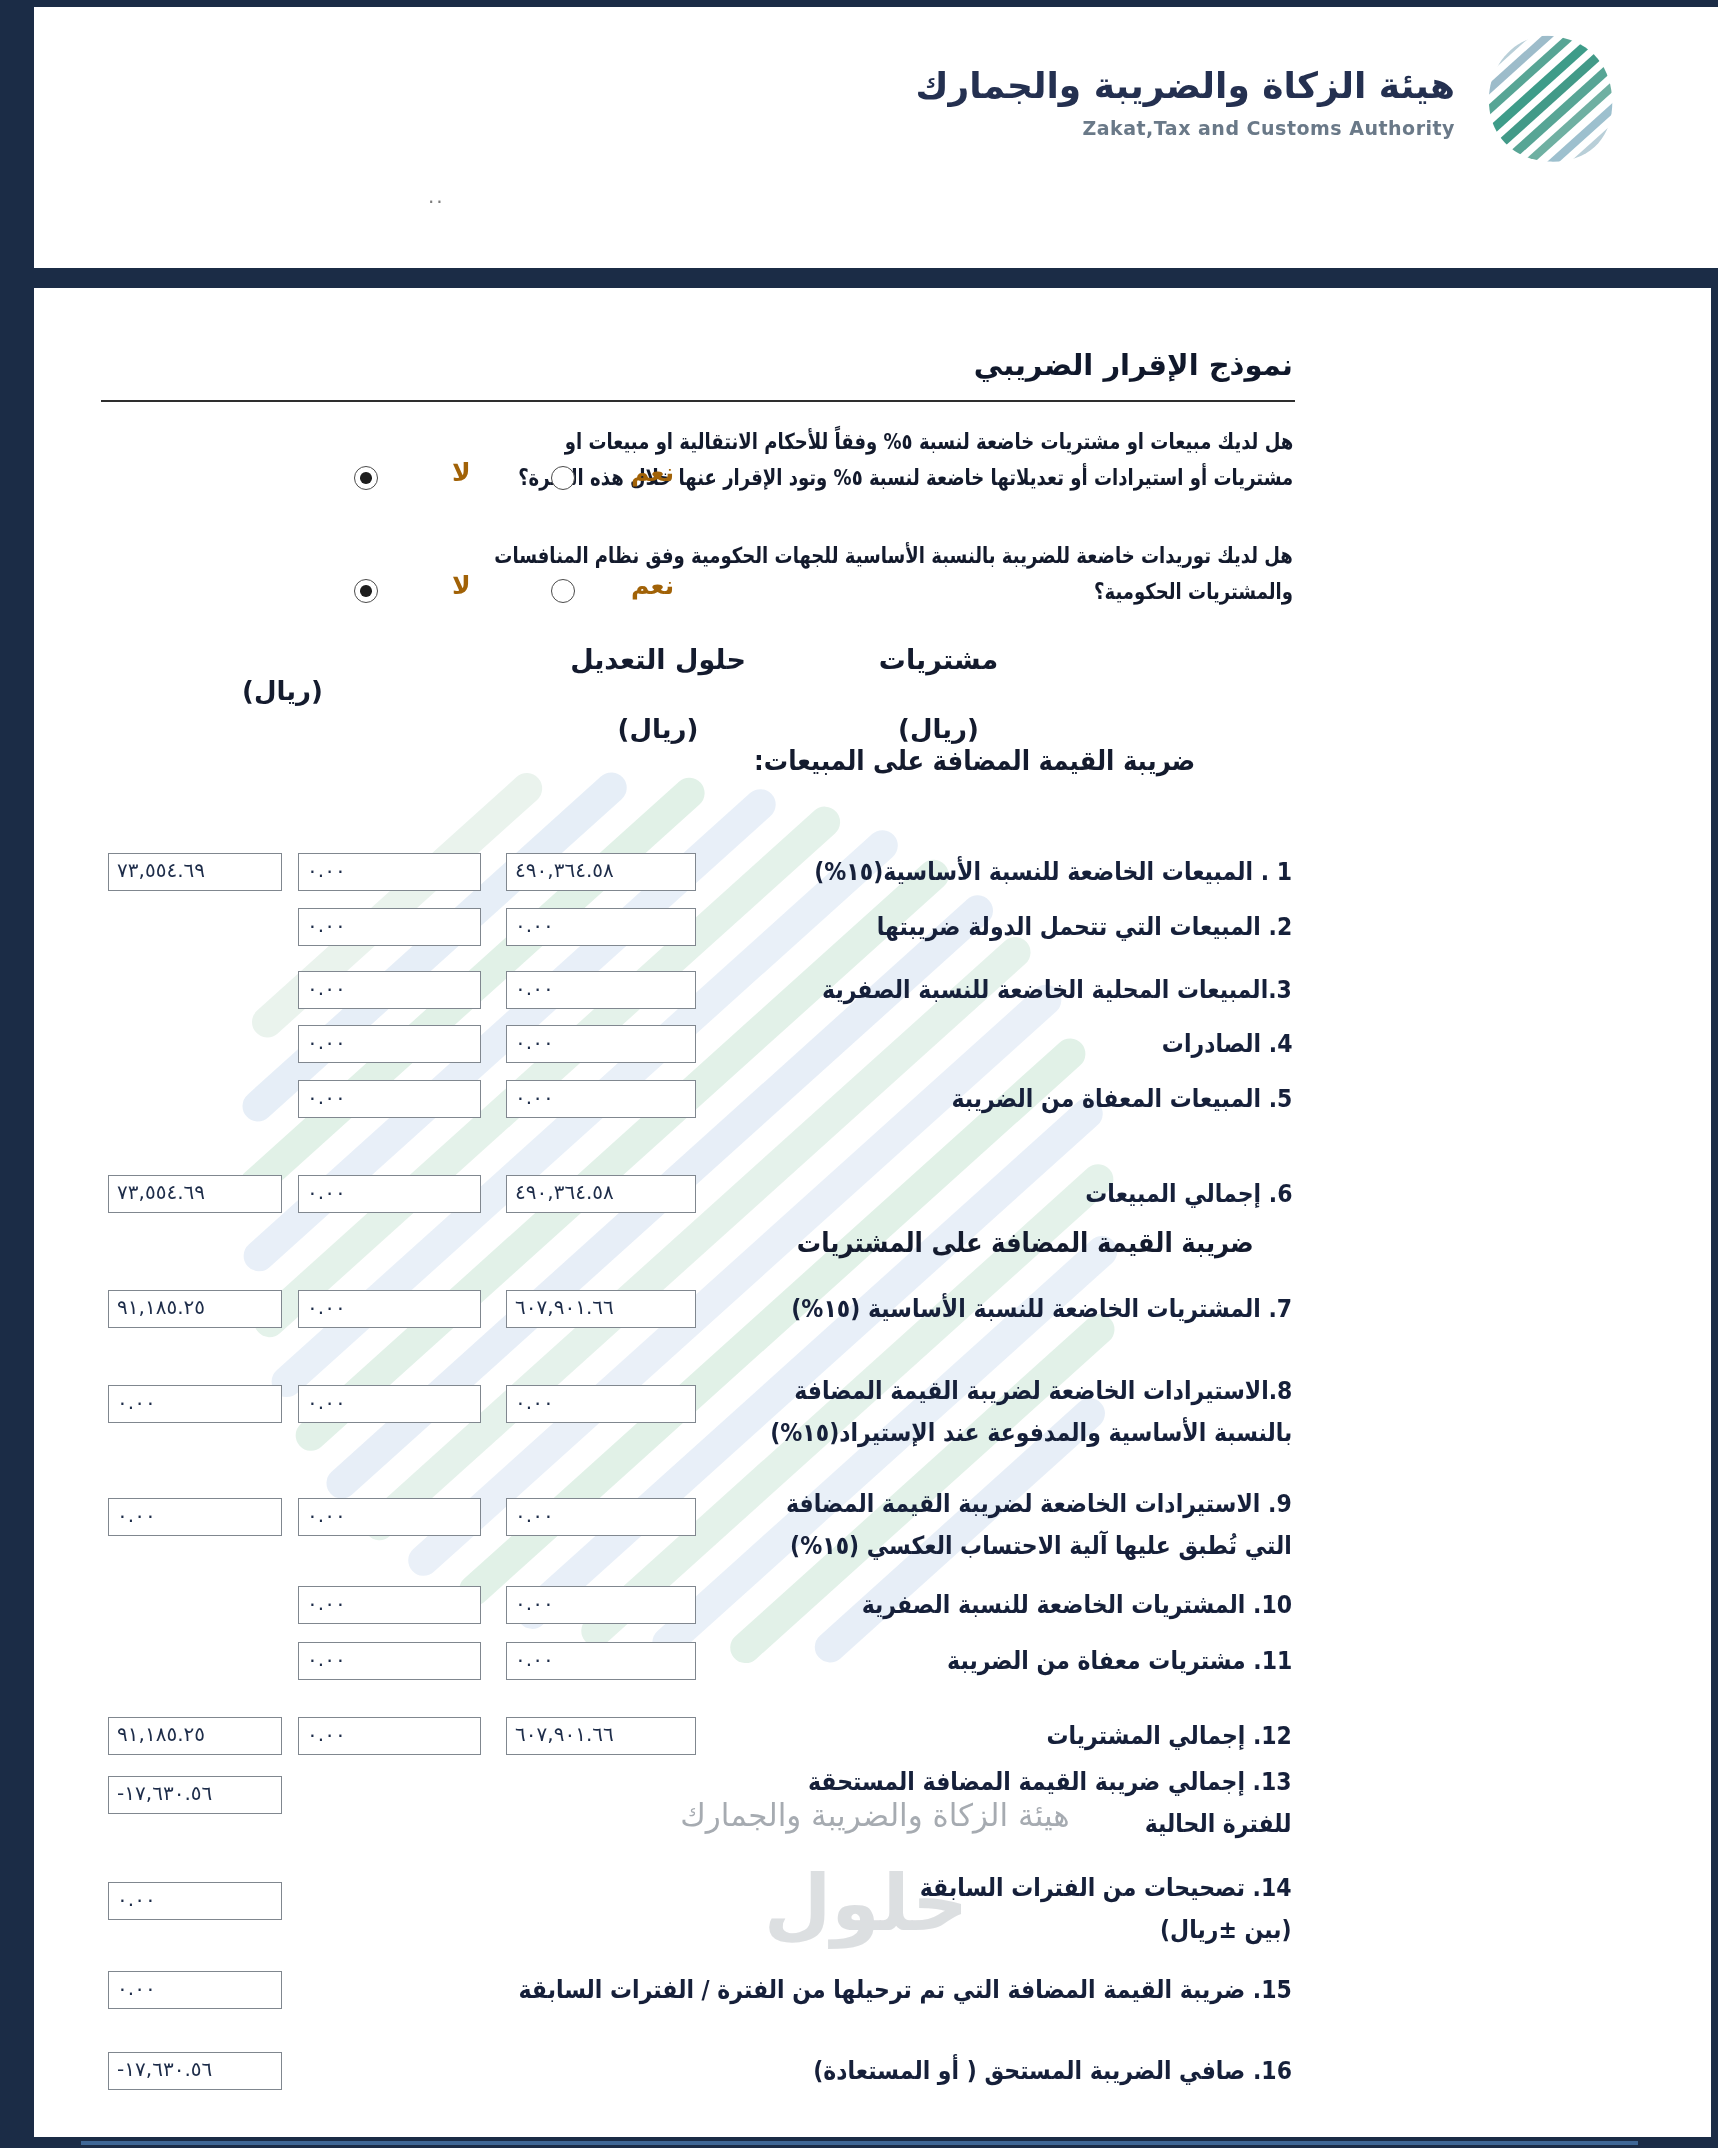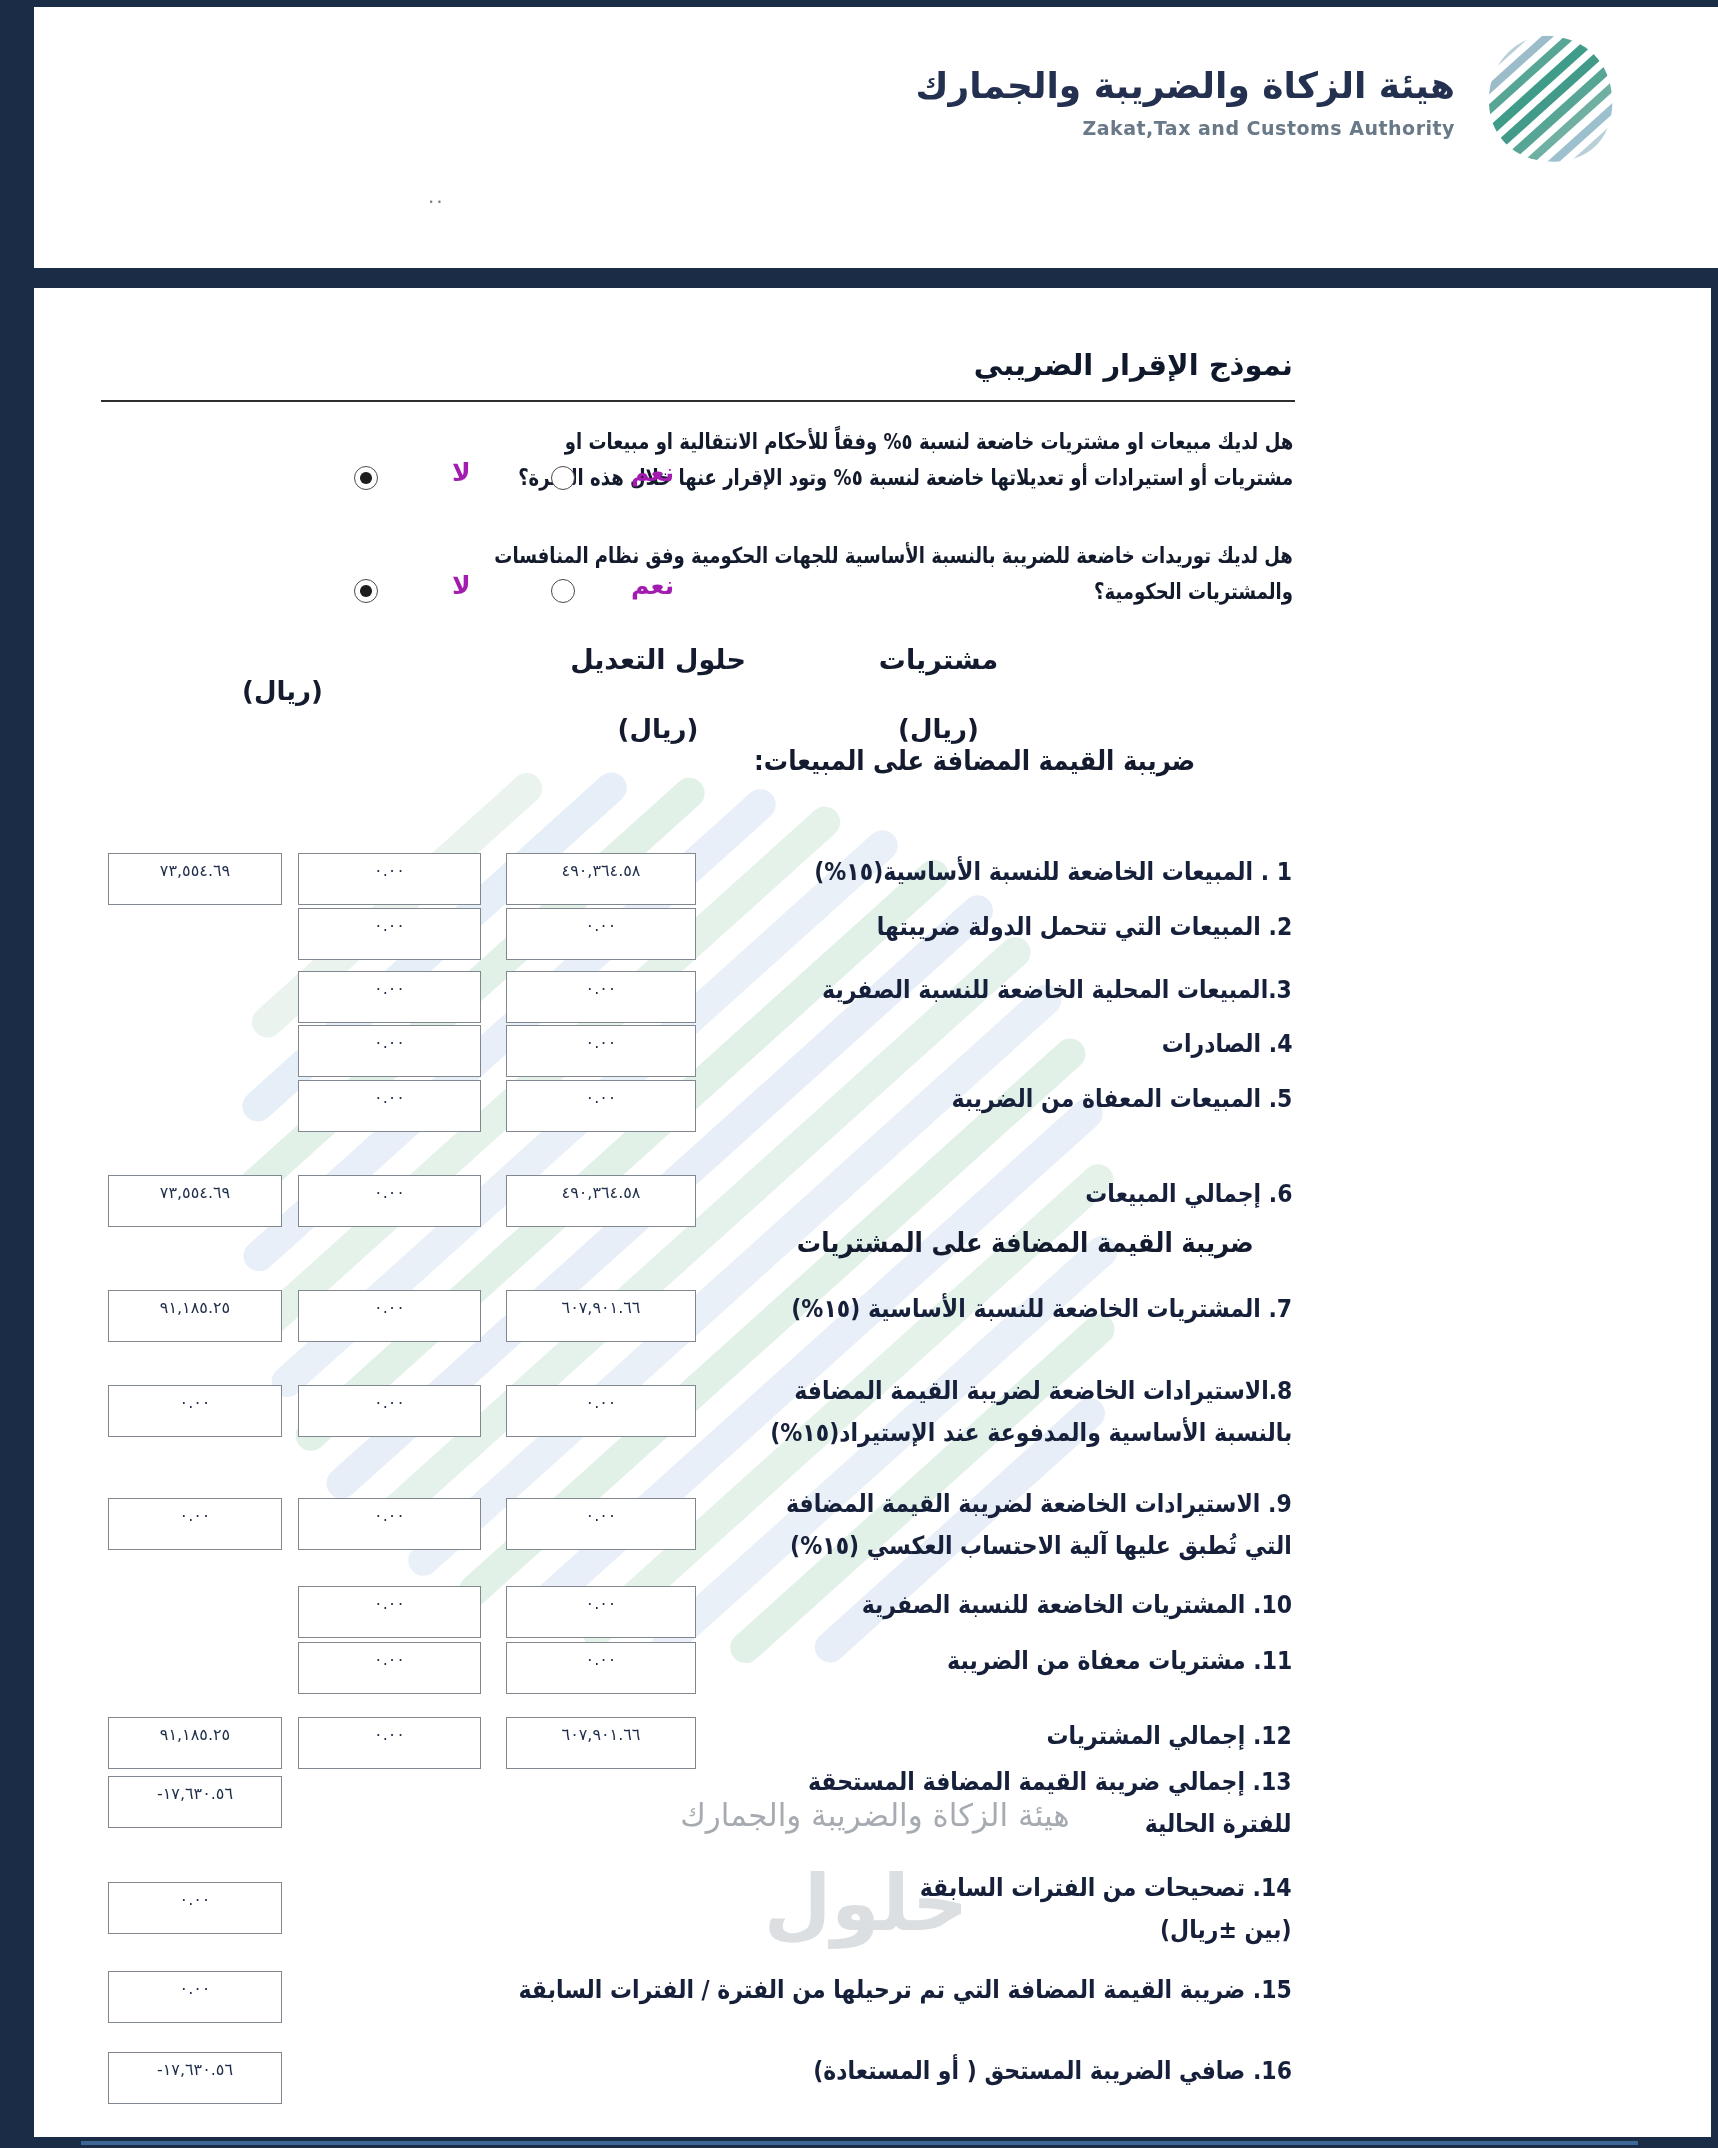--- a/index.html
+++ b/index.html
@@ -36,21 +36,21 @@
            color: #10182b; z-index: 2; white-space: nowrap; }
   .title-line { position: absolute; top: 112px; left: 67px; right: 416px; height: 1.8px; background: #2e2e2e; z-index: 2; }
 
   .question { position: absolute; right: 418px; text-align: right; font-size: 22px; font-weight: 600;
               color: #131a2c; line-height: 36px; white-space: nowrap; z-index: 2;
               transform: scaleX(.82); transform-origin: 100% 50%; }
   .q1 { top: 136px; } .q2 { top: 250px; }
 
   .opt-group { position: absolute; left: 320px; width: 362px; height: 40px; z-index: 2; direction: ltr; }
   .og1 { top: 170px; } .og2 { top: 283px; }
-  .opt { position: absolute; top: 0; font-size: 25px; font-weight: 700; color: #a21caf; direction: rtl; }
+  .opt { position: absolute; top: 0; font-size: 25px; font-weight: 700; color: #a16207; direction: rtl; }
   .opt-yes { left: 277px; } .opt-no { left: 98px; }
   .radio { position: absolute; top: 8.1px; width: 24.4px; height: 24.4px; border: 1.8px solid #4b4b4b;
            border-radius: 50%; background: #fff; }
   .radio-yes { left: 197px; } .radio-no { left: 0; }
   .radio.checked::after { content: ""; position: absolute; inset: 5.4px; background: #1d1d1d; border-radius: 50%; }
 
   
   .colhead { position: absolute; top: 353px; text-align: center; font-weight: 700; color: #141b2e; z-index: 2; }
   .ch-amount { left: 796px; width: 217px; }
   .ch-adj    { left: 493px; width: 262px; }
@@ -63,22 +63,22 @@
   .sec-sales { top: 457px; right: 516px; }
   .sec-purch { top: 939px; right: 457px; }
 
   
   .row { position: absolute; left: 74px; right: 419px; height: 40px; z-index: 2; }
   .row-label { position: absolute; right: 0; top: 1.8px; font-size: 25px; font-weight: 700; color: #16203a;
                white-space: nowrap; line-height: 33px; text-align: right;
                transform: scaleX(.88); transform-origin: 100% 0; }
   .row.two { height: 87px; }
   .row.two .row-label { top: -3.6px; line-height: 42px; }
-  .field { position: absolute; top: 0; height: 52px; background: #fff; border: 1.8px solid #80878f;
-           font-size: 16px; line-height: 33px; color: #1d2c49; text-align: center; padding: 0 8.1px;
+  .field { position: absolute; top: 0; height: 38px; background: #fff; border: 1.8px solid #80878f;
+           font-size: 20px; line-height: 33px; color: #1d2c49; text-align: left; padding: 0 8.1px;
            direction: ltr; white-space: nowrap; overflow: hidden; }
   .row.two .field { top: 11px; }
   .f-vat { left: 0;     width: 174px; }
   .f-adj { left: 190px; width: 183px; }
   .f-amt { left: 398px; width: 190px; }
 
   .bottom-line { position: absolute; left: 81px; right: 81px; bottom: 2.7px; height: 4.5px;
                  background: #3f6796; z-index: 3; }
 </style>
 </head>

